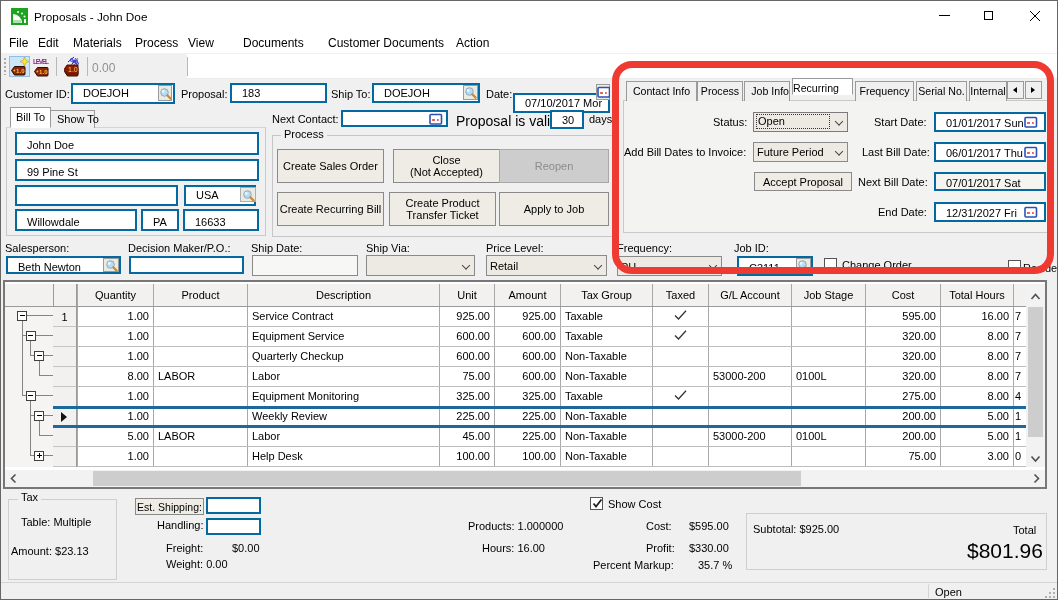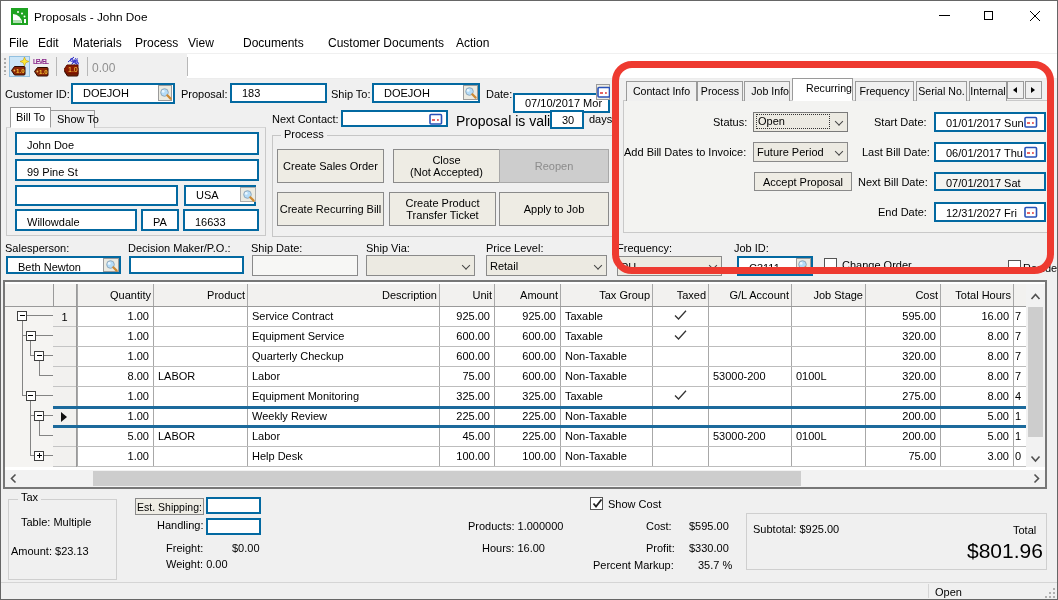--- a/index.html
+++ b/index.html
@@ -8,21 +8,21 @@
 .field{position:absolute;background:#fff;border:2px solid #0369a1;font-size:11px;padding:2px 10px;white-space:nowrap;overflow:hidden}
 .dfield{position:absolute;background:#f0f0f0;border:1px solid #8a8a8a}
 .btn{position:absolute;background:#eeece4;border:1px solid #8a8a8a;display:flex;align-items:center;justify-content:center;text-align:center;font-size:11px;line-height:12px}
 .dd{position:absolute;background:#eceae2;border:1px solid #8a8a8a;font-size:11px;padding:2px 3px;white-space:nowrap}
 .dd .chev{position:absolute;right:5px;top:50%;transform:translateY(-60%) rotate(45deg);width:6px;height:6px;border-right:1px solid #444;border-bottom:1px solid #444}
 .cb{position:absolute;width:13px;height:13px;background:#fff;border:1px solid #555}
 .gb{position:absolute;border:1px solid #c6c6c6}
 .gb>span{position:absolute;top:-8px;left:8px;background:#f0f0f0;padding:0 3px}
 .mag{position:absolute;display:block}
 #tbl td{border:1px solid #a8a8a8;border-top-color:#bdbdbd;border-bottom-color:#bdbdbd;height:20px;padding:0 4px;white-space:nowrap;overflow:hidden;background:#fff}
-#tbl tr.hd td{background:#f2f1ef;text-align:right;border-bottom:1px solid #9a9a9a;border-top:none;padding:0 2px;height:22px}
+#tbl tr.hd td{background:#f2f1ef;text-align:center;border-bottom:1px solid #9a9a9a;border-top:none;padding:0 2px;height:22px}
 #tbl td.r{text-align:right}
 #tbl td.l{text-align:left}
 #tbl td.c{text-align:center}
 #tbl td.sl{padding:0 1px;font-size:11px}
 </style></head>
 <body>
 
 <div class="abs" style="left:0;top:0;width:1056px;height:30px;background:#fff"></div>
 <svg class="abs" style="left:10px;top:7px" width="17" height="17" viewBox="0 0 17 17">
     <rect x="0" y="0" width="17" height="17" fill="#1ea321"></rect>
@@ -190,21 +190,21 @@
 <div class="cb" style="left:1007px;top:259px"></div>
 <div class="lbl" style="left:1022px;top:261px">Residential</div>
 
 <div class="abs" style="left:622px;top:99px;width:430px;height:133px;background:#f3f3f1;border:1px solid #c9c9c9"></div>
 <div class="abs" style="left:625px;top:80px;width:71px;height:20px;background:#f0f0f0;border:1px solid #9a9a9a;border-bottom:none;text-align:center;font-size:10.6px;line-height:18px;white-space:nowrap;overflow:hidden">Contact Info</div>
 <div class="abs" style="left:696px;top:80px;width:46px;height:20px;background:#f0f0f0;border:1px solid #9a9a9a;border-bottom:none;text-align:center;font-size:10.6px;line-height:18px;white-space:nowrap;overflow:hidden">Process</div>
 <div class="abs" style="left:743px;top:80px;width:46px;height:20px;background:#f0f0f0;border:1px solid #9a9a9a;border-bottom:none;text-align:right;font-size:10.6px;line-height:18px;white-space:nowrap;overflow:hidden">Job Info</div>
 <div class="abs" style="left:854px;top:80px;width:59px;height:20px;background:#f0f0f0;border:1px solid #9a9a9a;border-bottom:none;text-align:center;font-size:10.6px;line-height:18px;white-space:nowrap;overflow:hidden">Frequency</div>
 <div class="abs" style="left:915px;top:80px;width:51px;height:20px;background:#f0f0f0;border:1px solid #9a9a9a;border-bottom:none;text-align:center;font-size:10.6px;line-height:18px;white-space:nowrap;overflow:hidden">Serial No.</div>
 <div class="abs" style="left:968px;top:80px;width:38px;height:20px;background:#f0f0f0;border:1px solid #9a9a9a;border-bottom:none;text-align:center;font-size:10.6px;line-height:18px;white-space:nowrap;overflow:hidden">Internal</div>
-<div class="abs" style="left:791px;top:77px;width:61px;height:23px;background:#fff;border:1px solid #9a9a9a;border-bottom:1px solid #fff;z-index:2;text-align:right;font-size:10.6px;line-height:19px">Recurring</div>
+<div class="abs" style="left:791px;top:77px;width:61px;height:17px;background:#fff;border:1px solid #9a9a9a;border-bottom:1px solid #fff;z-index:2;text-align:left;font-size:10.6px;line-height:19px">Recurring</div>
 <div class="abs" style="left:1006px;top:80px;width:17px;height:18px;background:#f0f0f0;border:1px solid #9a9a9a"></div>
 <svg class="abs" style="left:1010px;top:84px" width="8" height="10">
     <path d="M6 2 L2 5 L6 8 Z" fill="#000"></path>
   </svg>
 <div class="abs" style="left:1024px;top:80px;width:17px;height:18px;background:#f0f0f0;border:1px solid #9a9a9a"></div>
 <svg class="abs" style="left:1028px;top:84px" width="8" height="10">
     <path d="M2 2 L6 5 L2 8 Z" fill="#000"></path>
   </svg>
 
 <div class="lbl" style="left:712px;top:115px">Status:</div>

